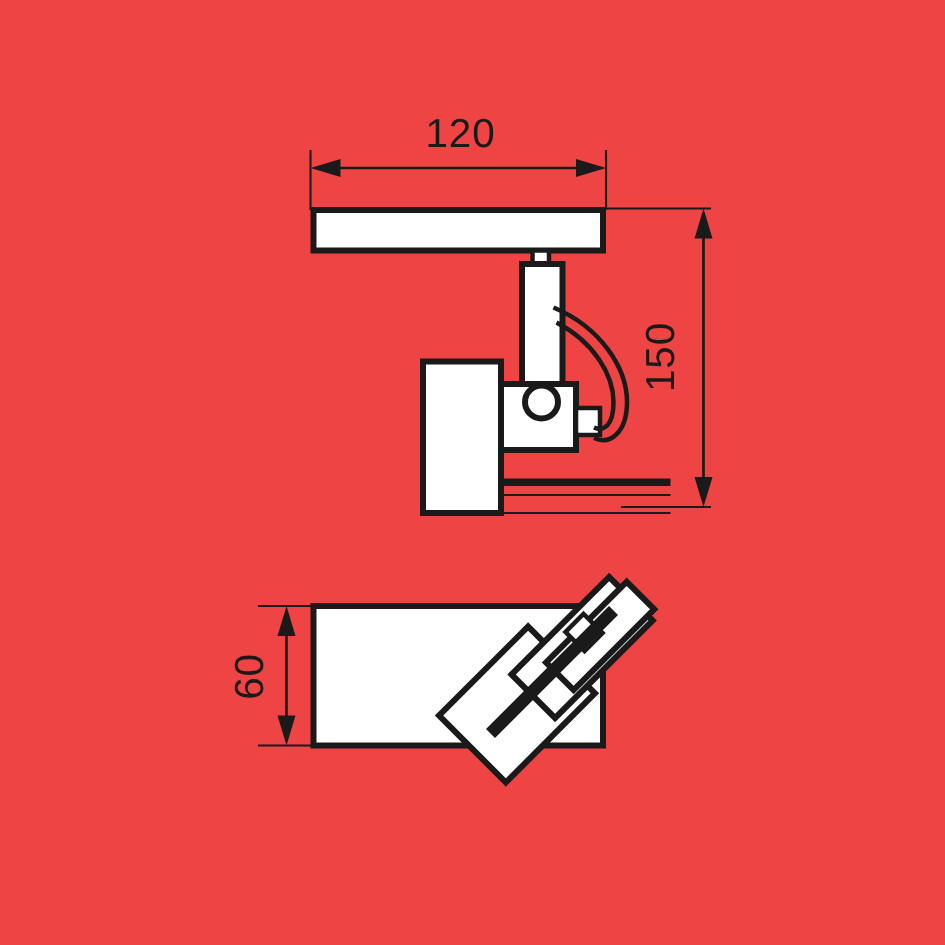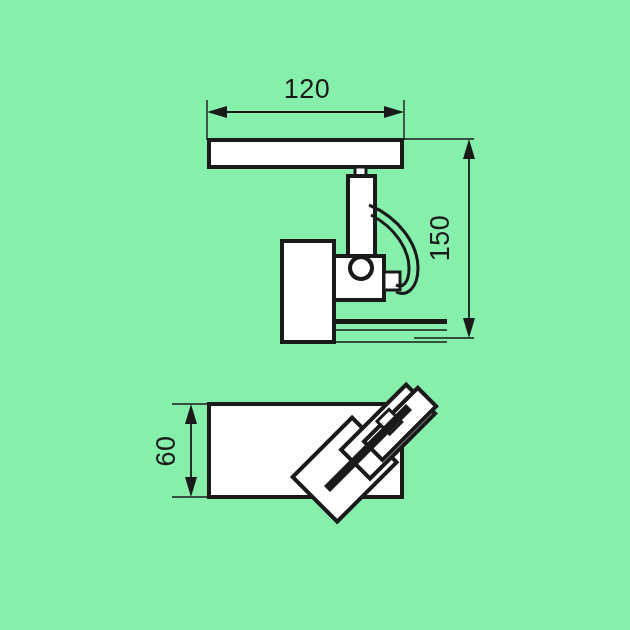--- a/index.html
+++ b/index.html
@@ -10,21 +10,21 @@
   body {
     width: 630px;
     height: 630px;
     font-family: "Liberation Sans", sans-serif;
     overflow: hidden;
   }
   #drawing-root {
     position: relative;
     width: 630px;
     height: 630px;
-    background: #86efac;
+    background: #ef4444;
   }
   svg#technical-drawing {
     display: block;
     width: 630px;
     height: 630px;
   }
   .outline {
     fill: #ffffff;
     stroke: #1a1a1a;
     stroke-width: 4;

